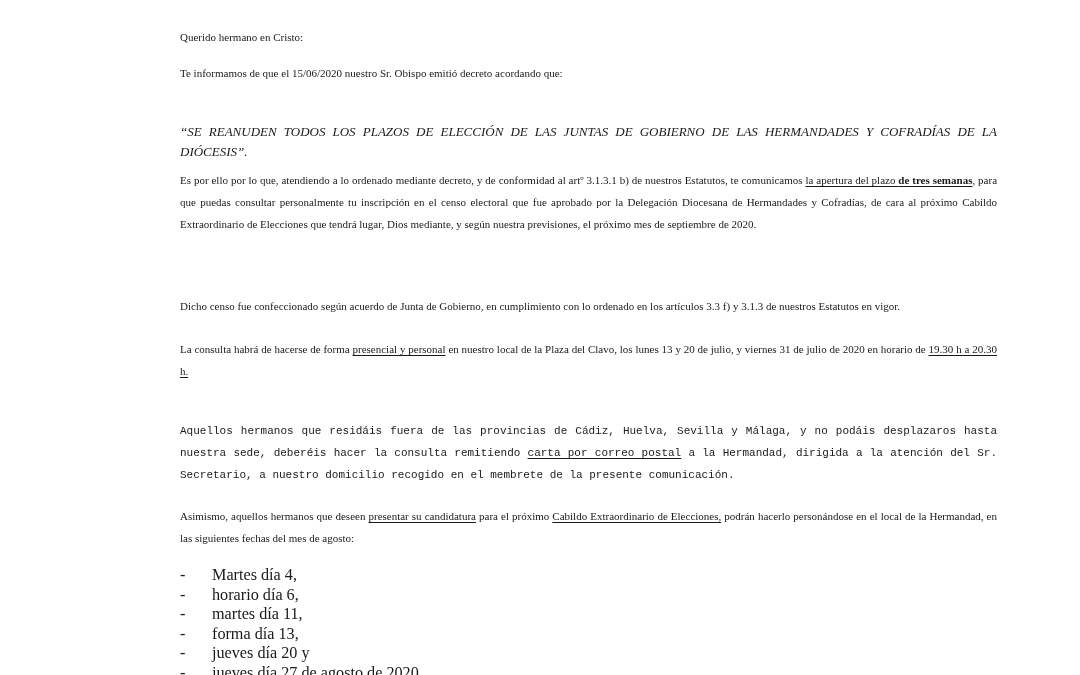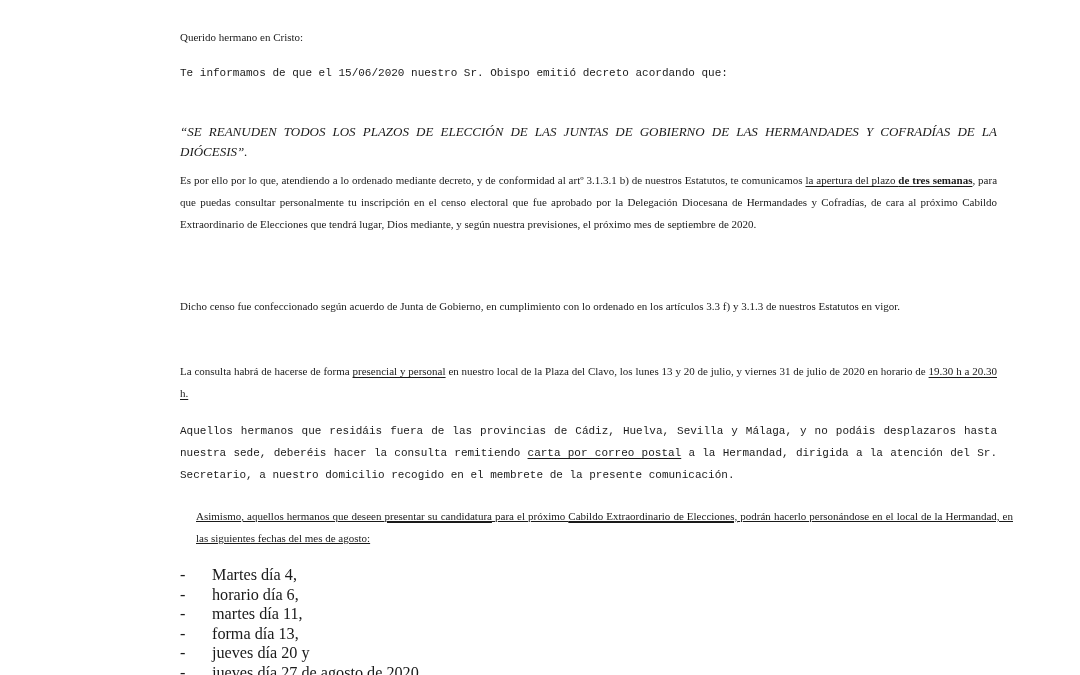--- a/index.html
+++ b/index.html
@@ -21,32 +21,32 @@
       top: 0;
       width: 817px;
     }
     .p {
       font-size: 11px;
       line-height: 22px;
       margin: 0;
       text-align: justify;
     }
     .salutation { position: absolute; top: 26px; left: 0; }
-    .intro { position: absolute; top: 62px; left: 0; width: 817px; font-family: Liberation Mono, monospace; }
+    .intro { position: absolute; top: 62px; left: 0; width: 817px; }
     .decree {
       position: absolute; top: 109px; left: 0; width: 817px;
       font-style: italic; font-size: 13px; line-height: 20px;
       text-align: justify; text-align-last: left;
       word-spacing: 3px;
     }
     .para1 { position: absolute; top: 169px; left: 0; width: 817px; }
     .para2 { position: absolute; top: 295px; left: 0; width: 817px; }
-    .para3 { position: absolute; top: 360px; left: 0; width: 817px; }
+    .para3 { position: absolute; top: 338px; left: 0; width: 817px; }
     .para4 { position: absolute; top: 420px; left: 0; width: 817px; font-family: Liberation Mono, monospace; }
-    .para5 { position: absolute; top: 505px; left: 16px; width: 817px; text-decoration: underline; }
+    .para5 { position: absolute; top: 505px; left: 0; width: 817px; }
     .u { text-decoration: underline; text-underline-offset: 2px; }
     .b { font-weight: bold; }
     .dates {
       position: absolute; top: 566px; left: 0;
       list-style: none; margin: 0; padding: 0;
       font-size: 16.2px; line-height: 19.5px;
     }
     .dates li { display: flex; }
     .dash { width: 32px; display: inline-block; }
   </style>

